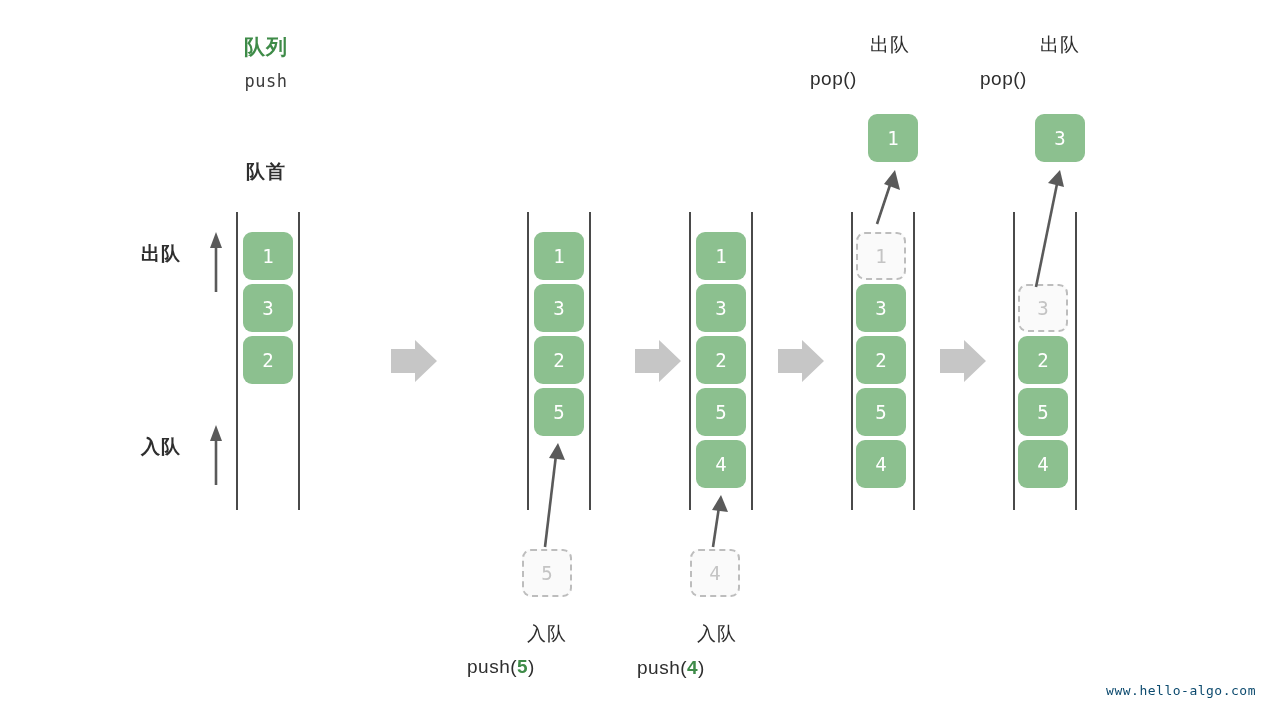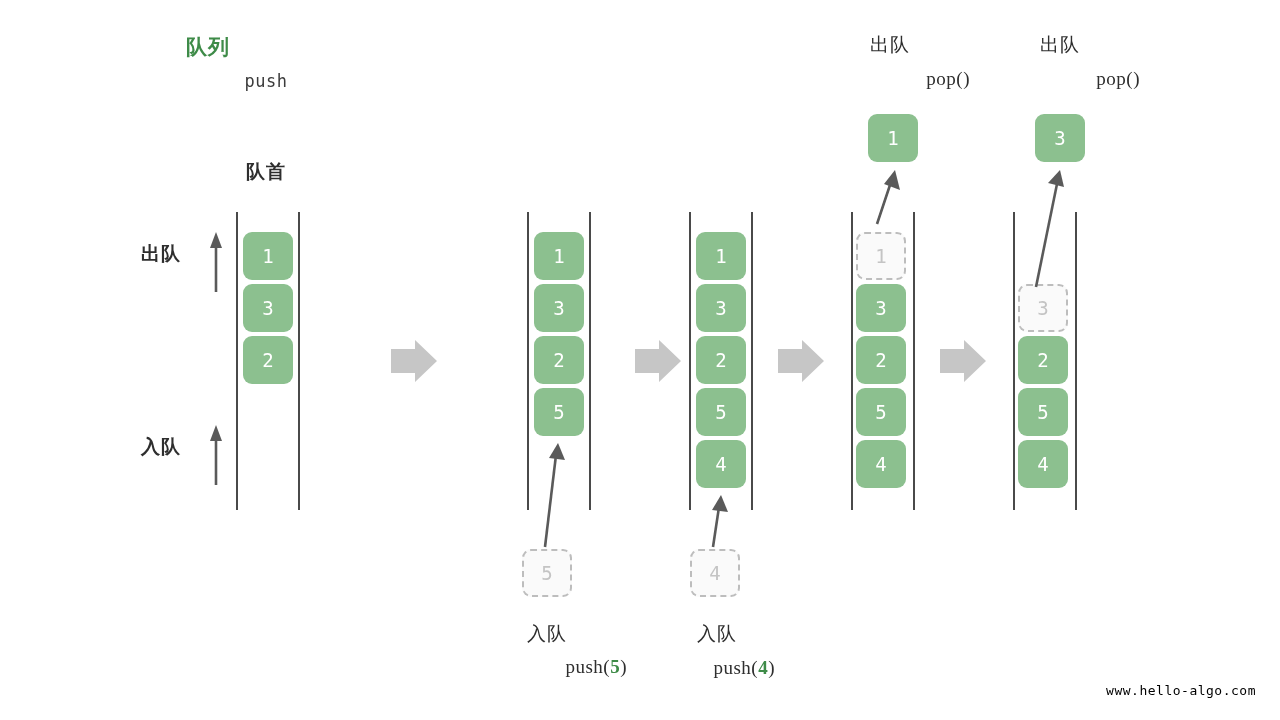--- a/index.html
+++ b/index.html
@@ -18,20 +18,21 @@
     background: #ffffff;
     overflow: hidden;
   }
   .abs { position: absolute; }
 
   
   .title-cn {
     font-size: 21px;
     font-weight: bold;
     color: #3e8b48;
+    text-align: center;
     letter-spacing: 1px;
   }
   .title-en {
     font-family: "DejaVu Sans Mono", "Liberation Mono", monospace;
     font-size: 17px;
     color: #3c3c3c;
     text-align: center;
     letter-spacing: 0.5px;
   }
   .label-cn-bold {
@@ -41,33 +42,33 @@
     text-align: center;
     letter-spacing: 1px;
   }
   .op-cn {
     font-size: 19px;
     color: #2e2e2e;
     text-align: center;
     letter-spacing: 1px;
   }
   .op-code {
-    font-family: Liberation Serif, serif;
+    font-family: Liberation Sans, sans-serif;
     font-size: 19px;
     color: #2e2e2e;
-    text-align: right;
+    text-align: left;
     letter-spacing: 0.5px;
     white-space: pre;
   }
   .op-code .num { color: #3e8b48; font-weight: bold; }
 
   .watermark {
     font-family: "DejaVu Sans Mono", "Liberation Mono", monospace;
     font-size: 13px;
-    color: #000000;
+    color: #0c4a6e;
     letter-spacing: 0.5px;
   }
 
   
   .rail {
     width: 2px;
     background: #4a4a4a;
   }
 
   
@@ -134,21 +135,21 @@
 
   <div class="abs cell" style="left:696px; top:232px;">1</div>
   <div class="abs cell" style="left:696px; top:284px;">3</div>
   <div class="abs cell" style="left:696px; top:336px;">2</div>
   <div class="abs cell" style="left:696px; top:388px;">5</div>
   <div class="abs cell" style="left:696px; top:440px;">4</div>
 
   <div class="abs cell ghost" style="left:690px; top:549px;">4</div>
 
   <div class="abs op-cn" style="left:637px; top:621px; width:160px;">入队</div>
-  <div class="abs op-code" style="left:615px; top:657px; width:160px;"><span>push(</span><span class="num">4</span><span>)</span></div>
+  <div class="abs op-code" style="left:637px; top:657px; width:160px;"><span>push(</span><span class="num">4</span><span>)</span></div>
 
   <div class="abs op-cn" style="left:810px; top:32px; width:160px;">出队</div>
   <div class="abs op-code" style="left:810px; top:68px; width:160px;">pop()</div>
 
   <div class="abs cell" style="left:868px; top:114px;">1</div>
 
   <div class="abs rail" style="left:851px; top:212px; height:298px;"></div>
   <div class="abs rail" style="left:913px; top:212px; height:298px;"></div>
 
   <div class="abs cell ghost" style="left:856px; top:232px;">1</div>

